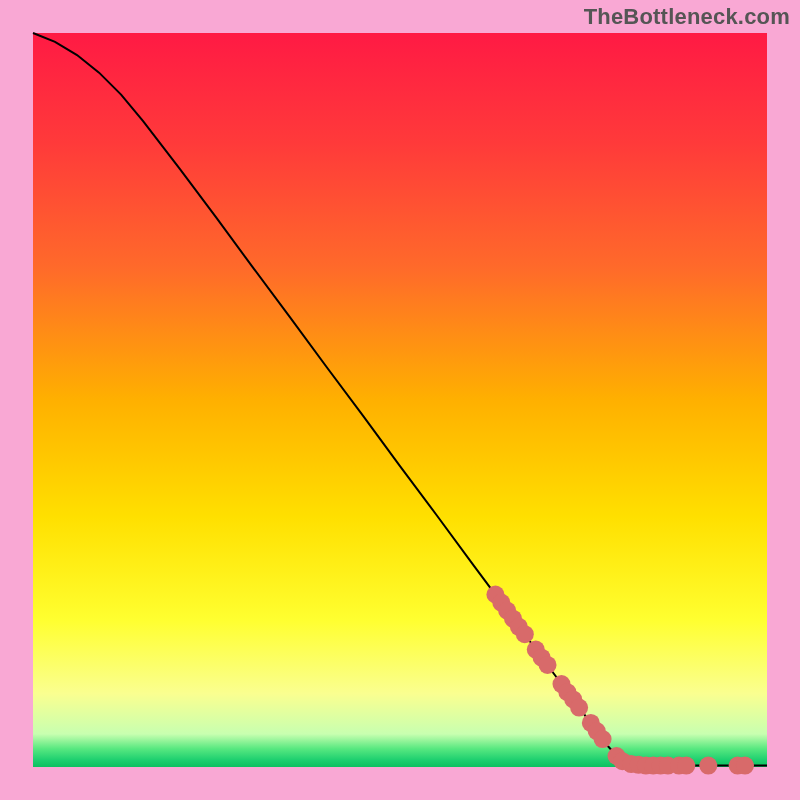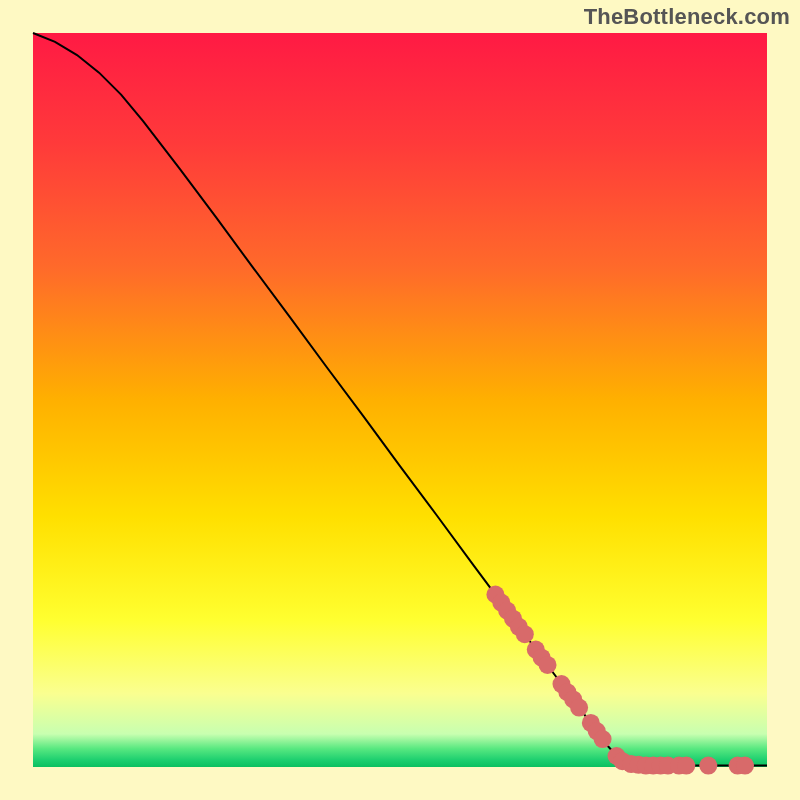--- a/index.html
+++ b/index.html
@@ -1,21 +1,21 @@
 <!DOCTYPE html>
 <html><head>
 <meta charset="utf-8">
 <style>
   * { margin: 0; padding: 0; box-sizing: border-box; }
   html, body { width: 800px; height: 800px; overflow: hidden; background: #000; }
   .frame {
     position: relative;
     width: 800px;
     height: 800px;
-    background: #fef9c3;
+    background: #f9a8d4;
   }
   .watermark {
     position: absolute;
     top: 4px;
     right: 10px;
     font: 600 22px -apple-system, BlinkMacSystemFont, "Segoe UI", Helvetica, Arial, sans-serif;
     color: #555;
     letter-spacing: 0.2px;
     user-select: none;
   }

